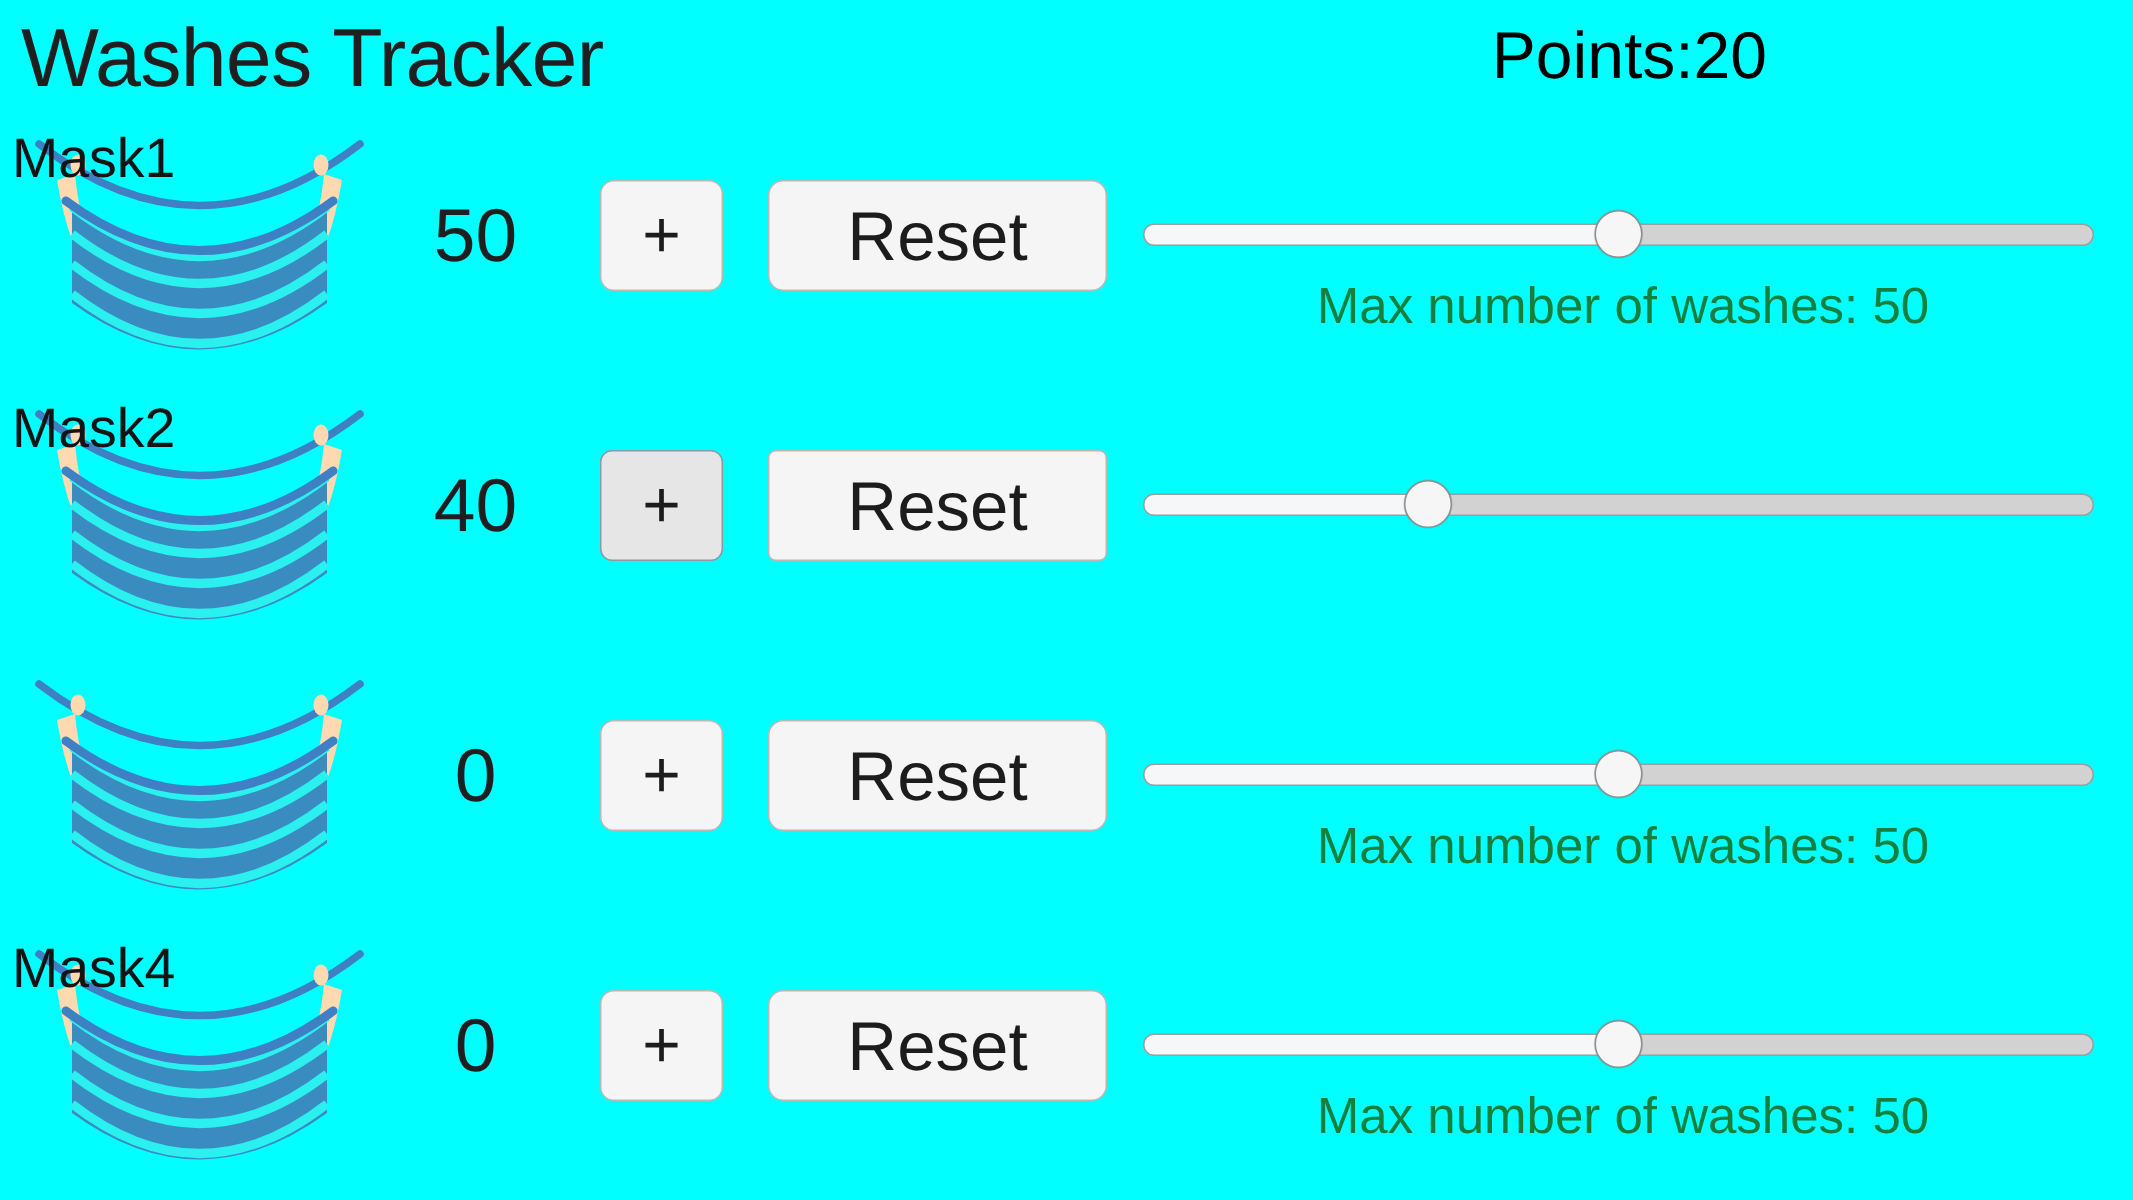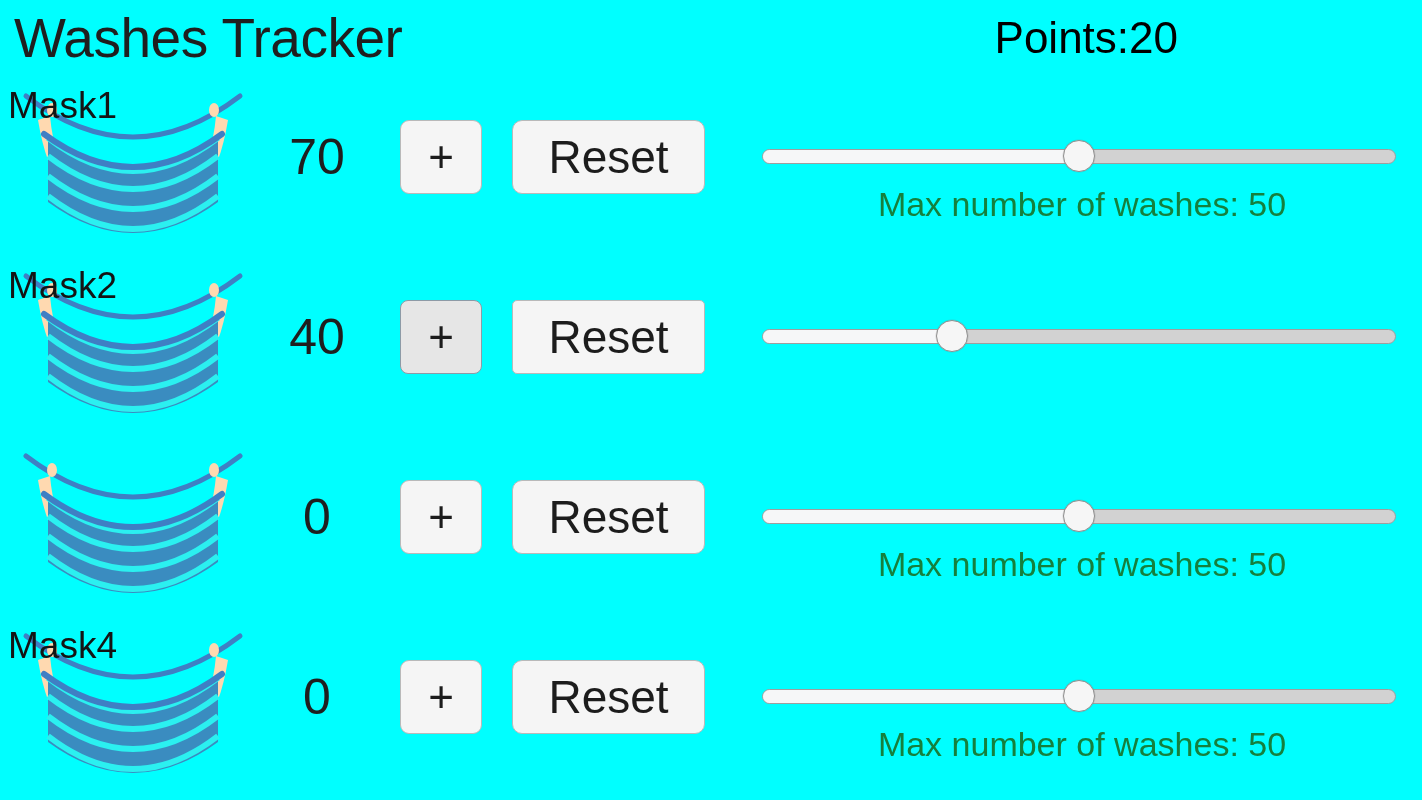--- a/index.html
+++ b/index.html
@@ -132,21 +132,21 @@
     line-height: 46px;
   }
   .btn-plus.pressed {
     background: #e6e6e6;
     border-color: #8d9aa6;
     border-radius: 8px;
   }
   .btn-reset {
     left: 512px;
     top: 42px;
-    width: 193px;
+    width: 226px;
     height: 74px;
     font-size: 46px;
     line-height: 50px;
     border-radius: 10px;
   }
   .btn-reset.squared {
     border-radius: 5px;
   }
 
   
@@ -230,21 +230,21 @@
         <ellipse cx="206" cy="28" rx="5" ry="7" fill="#ffd9b0"></ellipse>
         <path d="M40 56 Q125 122 210 56 L210 120 Q125 182 40 120 Z" fill="#3a8cc0"></path>
         <path d="M40 56 Q125 122 210 56" fill="none" stroke="#2bf0f0" stroke-width="6"></path>
         <path d="M40 74 Q125 140 210 74" fill="none" stroke="#2bf0f0" stroke-width="6"></path>
         <path d="M40 94 Q125 160 210 94" fill="none" stroke="#2bf0f0" stroke-width="6"></path>
         <path d="M40 114 Q125 180 210 114" fill="none" stroke="#2bf0f0" stroke-width="6"></path>
         <path d="M36 52 Q125 118 214 52" fill="none" stroke="#3f7fc4" stroke-width="6" stroke-linecap="round"></path>
       </svg>
       <div class="mask-label">Mask1</div>
     </div>
-    <div class="count">70</div>
+    <div class="count">50</div>
     <button class="btn btn-plus">+</button>
     <button class="btn btn-reset">Reset</button>
     <div class="slider-cell">
       <div class="slider">
         <div class="slider-track">
           <div class="slider-fill" style="width: 50%;"></div>
         </div>
         <div class="slider-thumb" style="left: 50%;"></div>
       </div>
       <div class="slider-caption">Max number of washes: 50</div>

